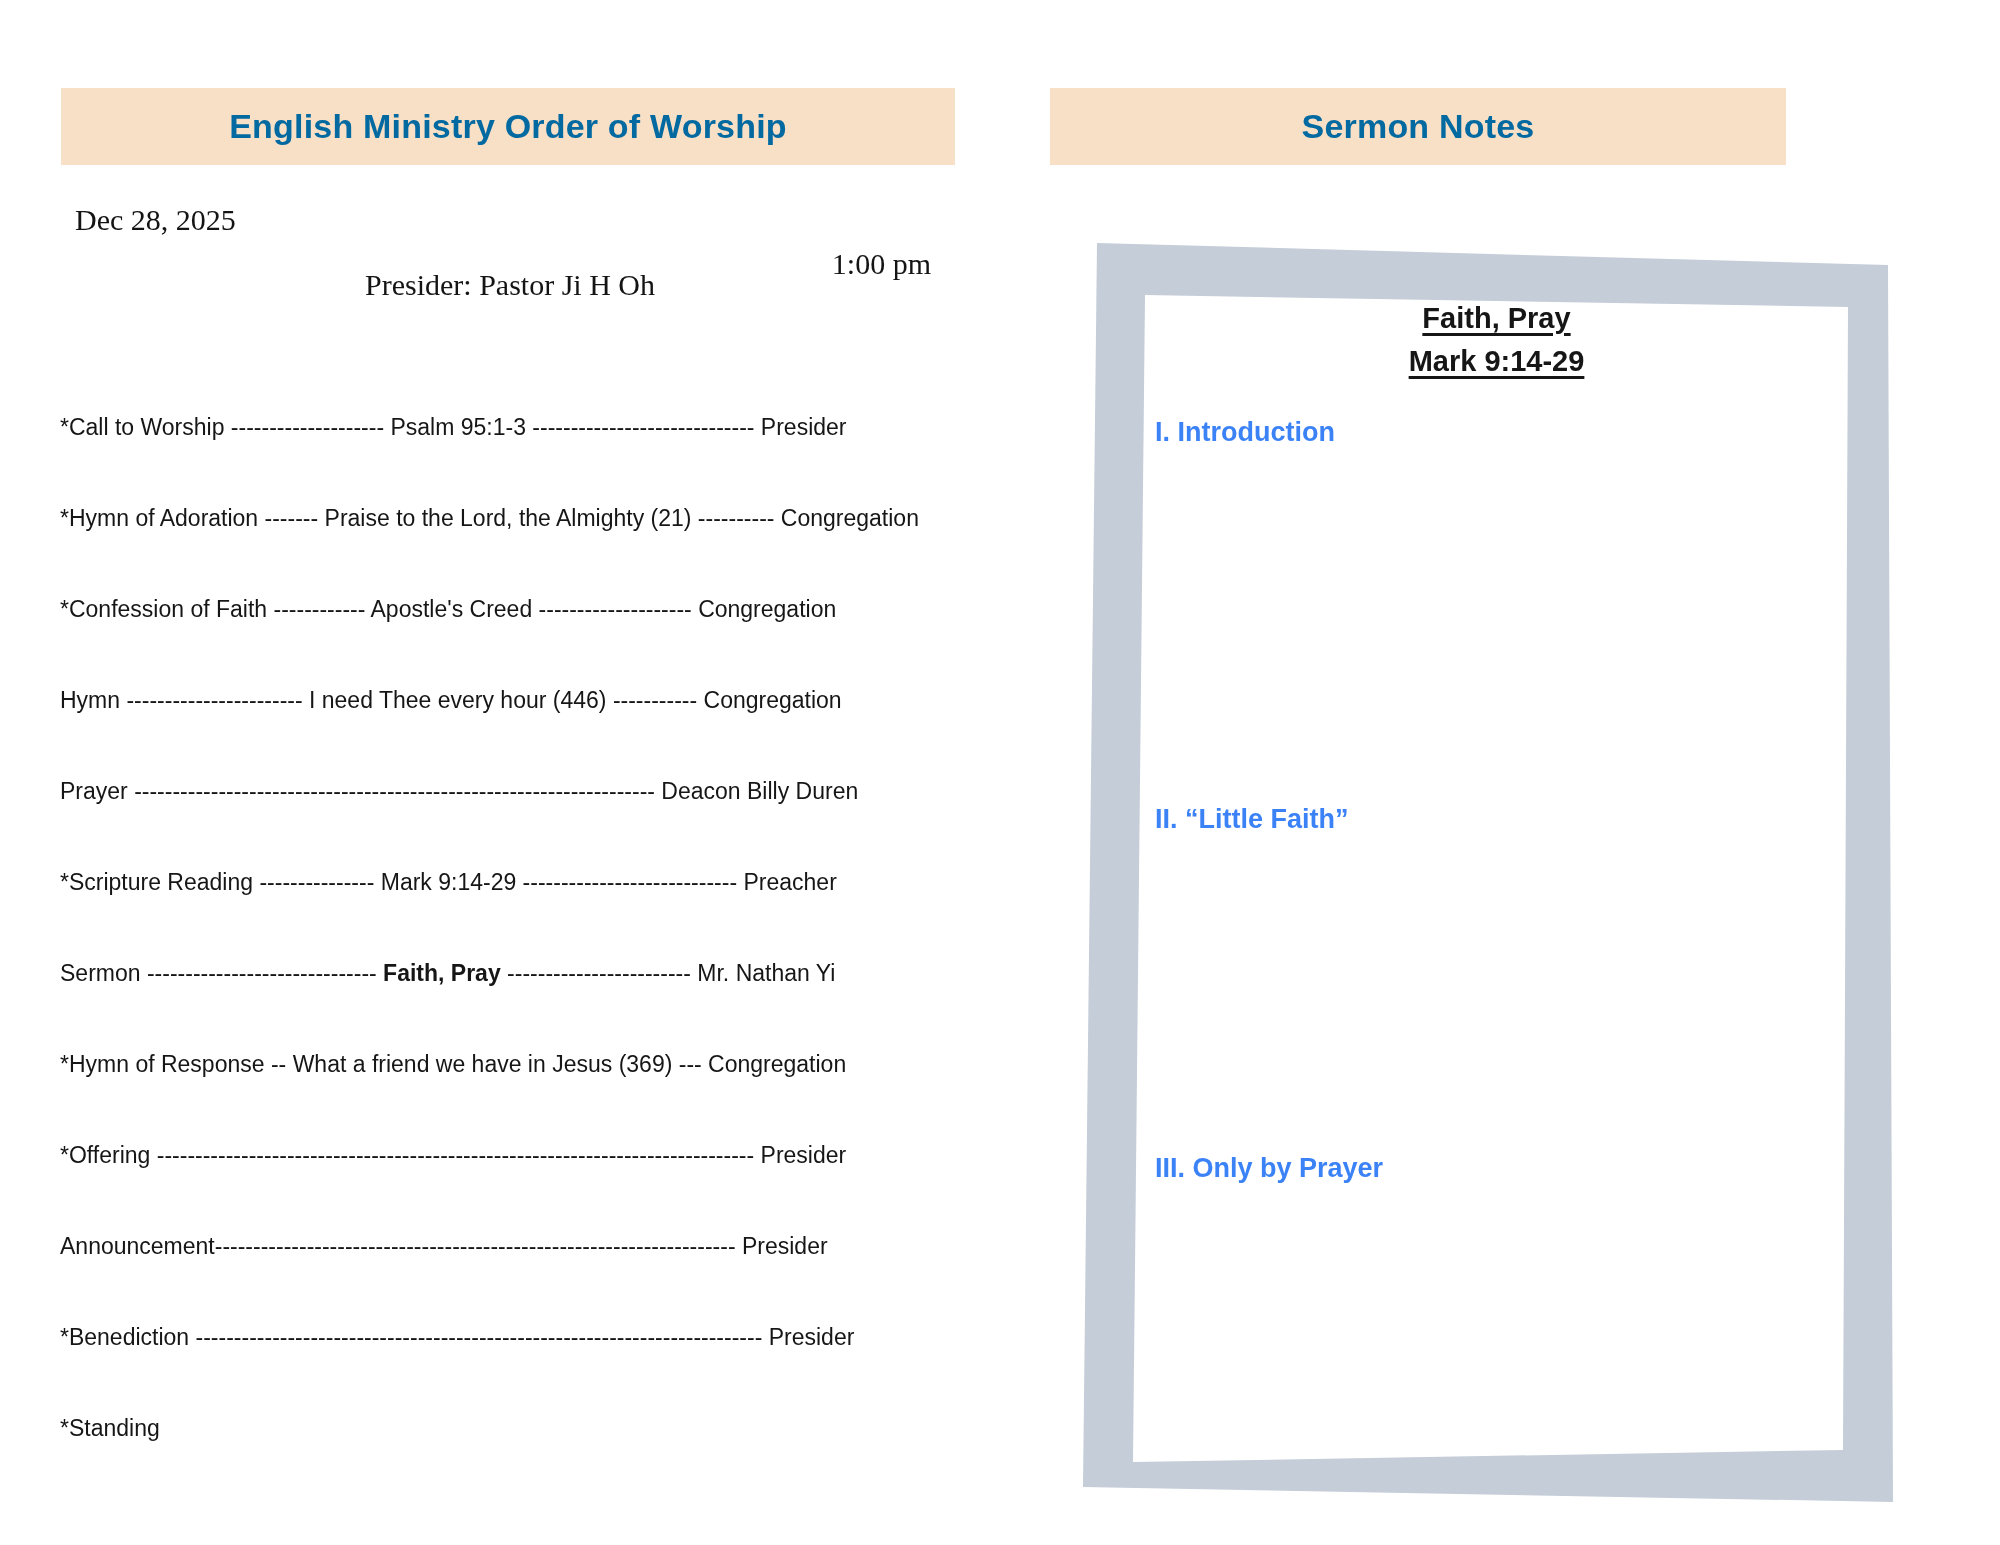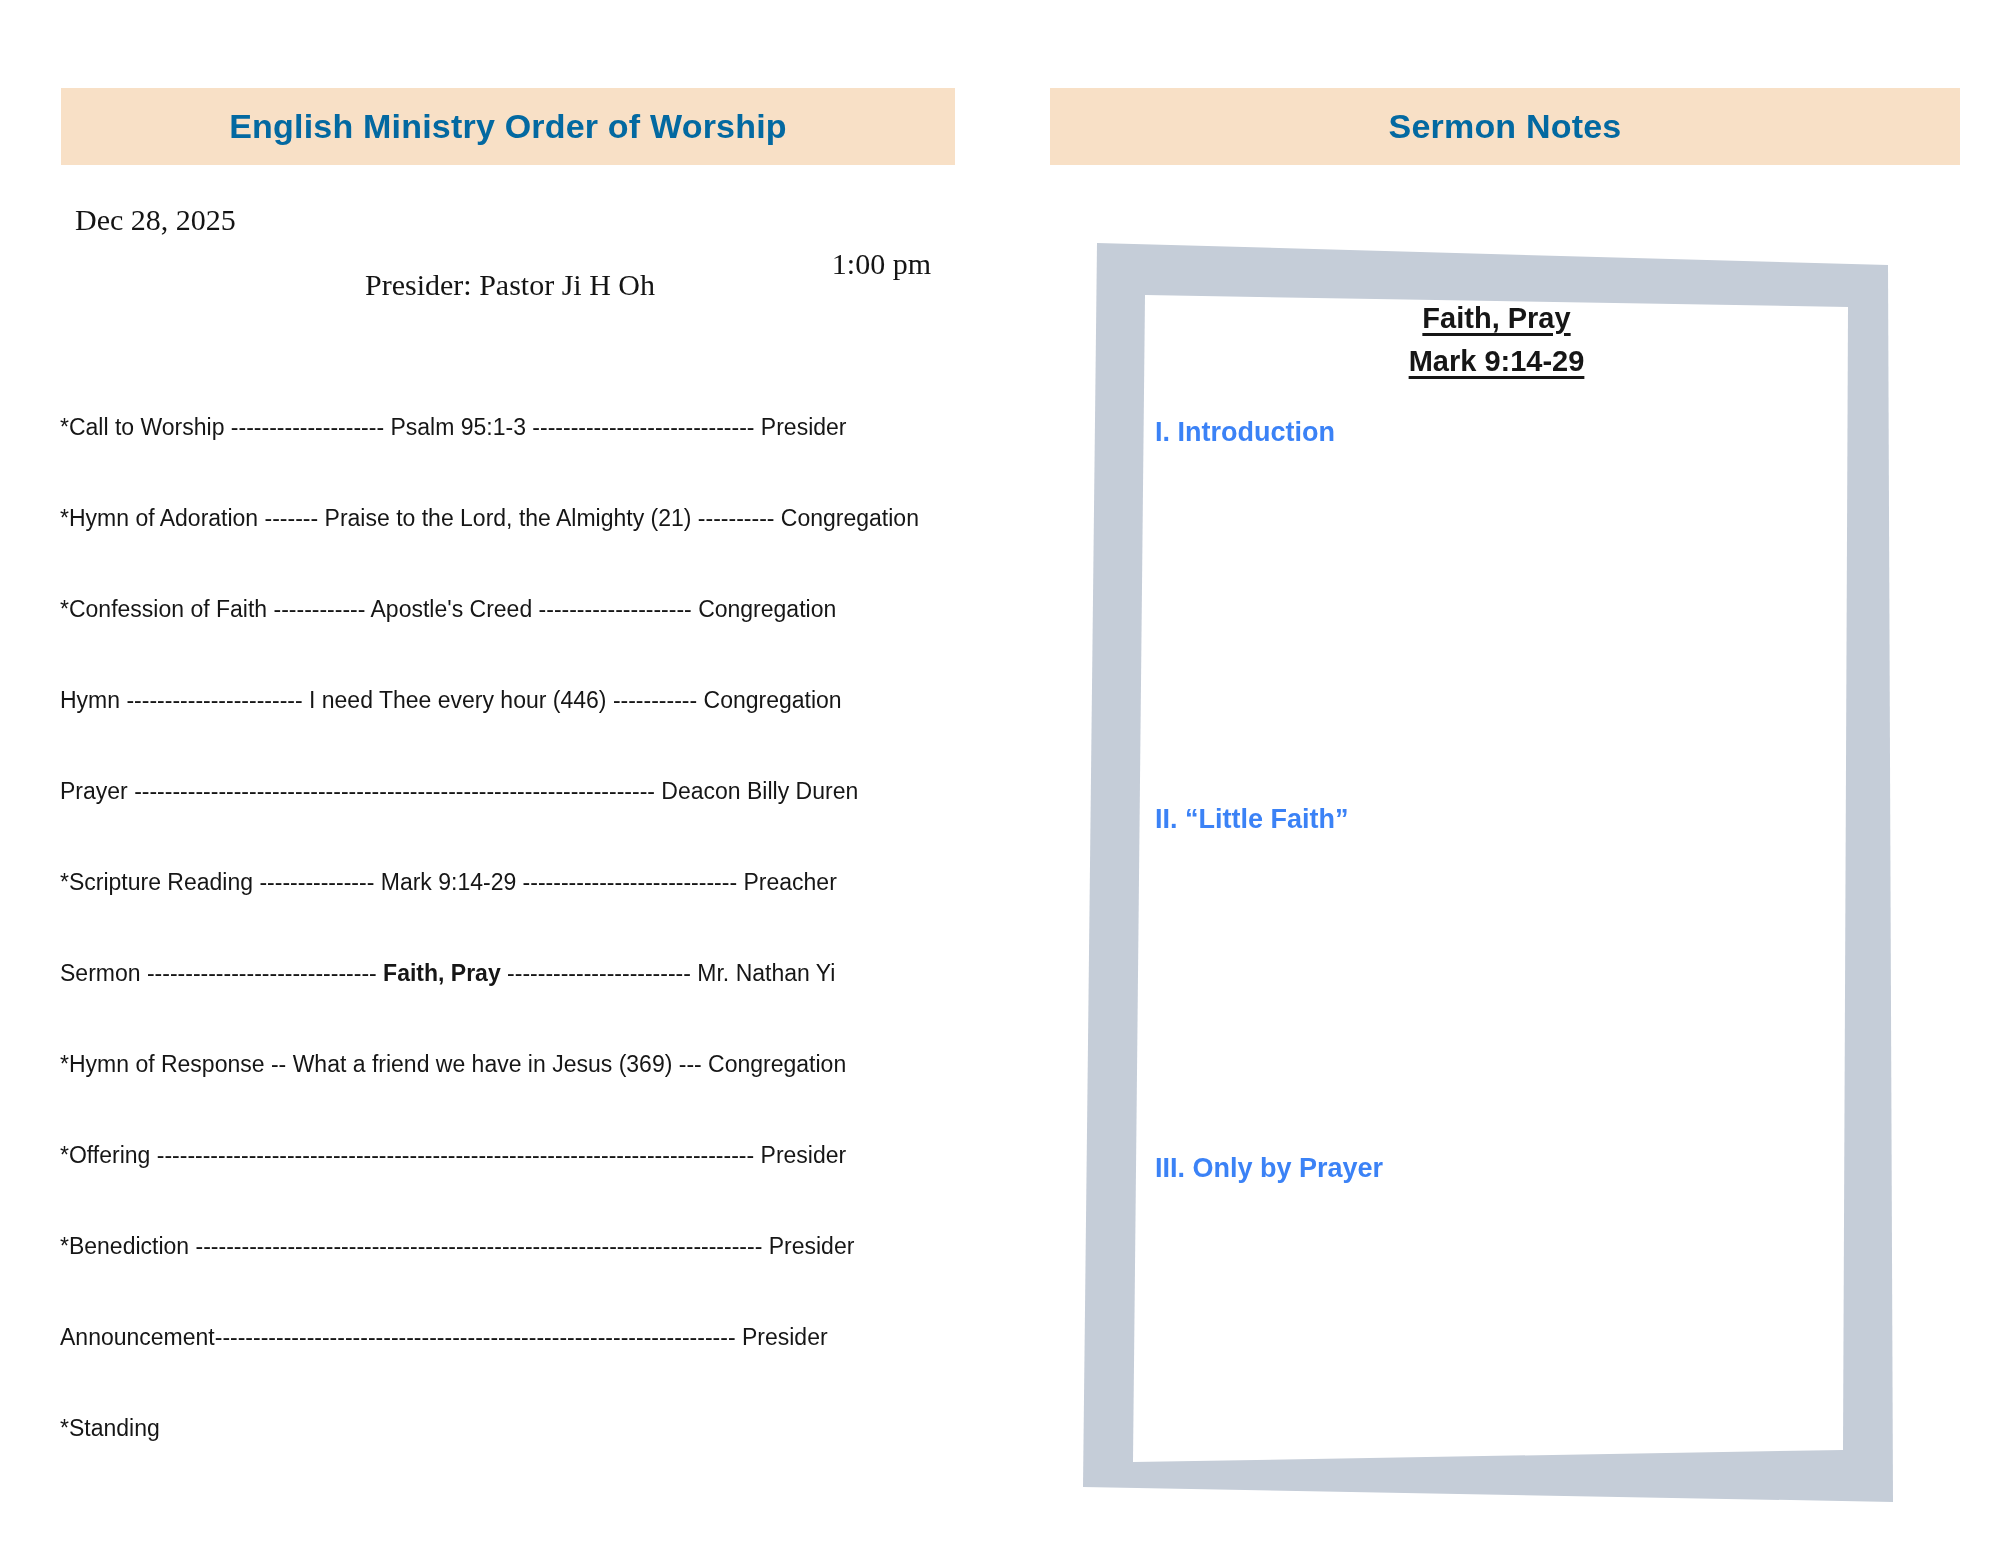--- a/index.html
+++ b/index.html
@@ -19,21 +19,21 @@
     background: #F8E0C6;
     display: flex; align-items: center; justify-content: center;
   }
   .header-bar .bar-title {
     font-weight: bold;
     font-size: 34px;
     letter-spacing: 0.2px;
     color: #0369a1;
   }
   #worship-bar { left: 61px; width: 894px; }
-  #notes-bar  { left: 1050px; width: 910px; }
+  #notes-bar  { left: 1050px; width: 736px; }
 
   
   .meta-row {
     position: absolute;
     left: 75px; width: 870px;
     font-family: "Liberation Serif", serif;
     font-size: 30px;
     color: #141414;
   }
   #date-time-row { top: 203px; display: flex; justify-content: space-between; }
@@ -113,22 +113,22 @@
 <div id="order-list">
   <div class="order-row">*Call to Worship -------------------- Psalm 95:1-3 ----------------------------- Presider</div>
   <div class="order-row">*Hymn of Adoration ------- Praise to the Lord, the Almighty (21) ---------- Congregation</div>
   <div class="order-row">*Confession of Faith ------------ Apostle's Creed -------------------- Congregation</div>
   <div class="order-row">Hymn ----------------------- I need Thee every hour (446) ----------- Congregation</div>
   <div class="order-row">Prayer -------------------------------------------------------------------- Deacon Billy Duren</div>
   <div class="order-row">*Scripture Reading --------------- Mark 9:14-29 ---------------------------- Preacher</div>
   <div class="order-row"><span>Sermon ------------------------------ </span><span class="bold-mid">Faith, Pray</span><span> ------------------------ Mr. Nathan Yi</span></div>
   <div class="order-row">*Hymn of Response -- What a friend we have in Jesus (369) --- Congregation</div>
   <div class="order-row">*Offering ------------------------------------------------------------------------------ Presider</div>
+  <div class="order-row">Announcement-------------------------------------------------------------------- Presider</div>
   <div class="order-row">*Benediction -------------------------------------------------------------------------- Presider</div>
-  <div class="order-row">Announcement-------------------------------------------------------------------- Presider</div>
   <div class="order-row">*Standing</div>
 </div>
 
 <div class="header-bar" id="notes-bar">
   <span class="bar-title">Sermon Notes</span>
 </div>
 
 <div id="sermon-frame">
   <div id="frame-border"></div>
   <div id="frame-paper"></div>

